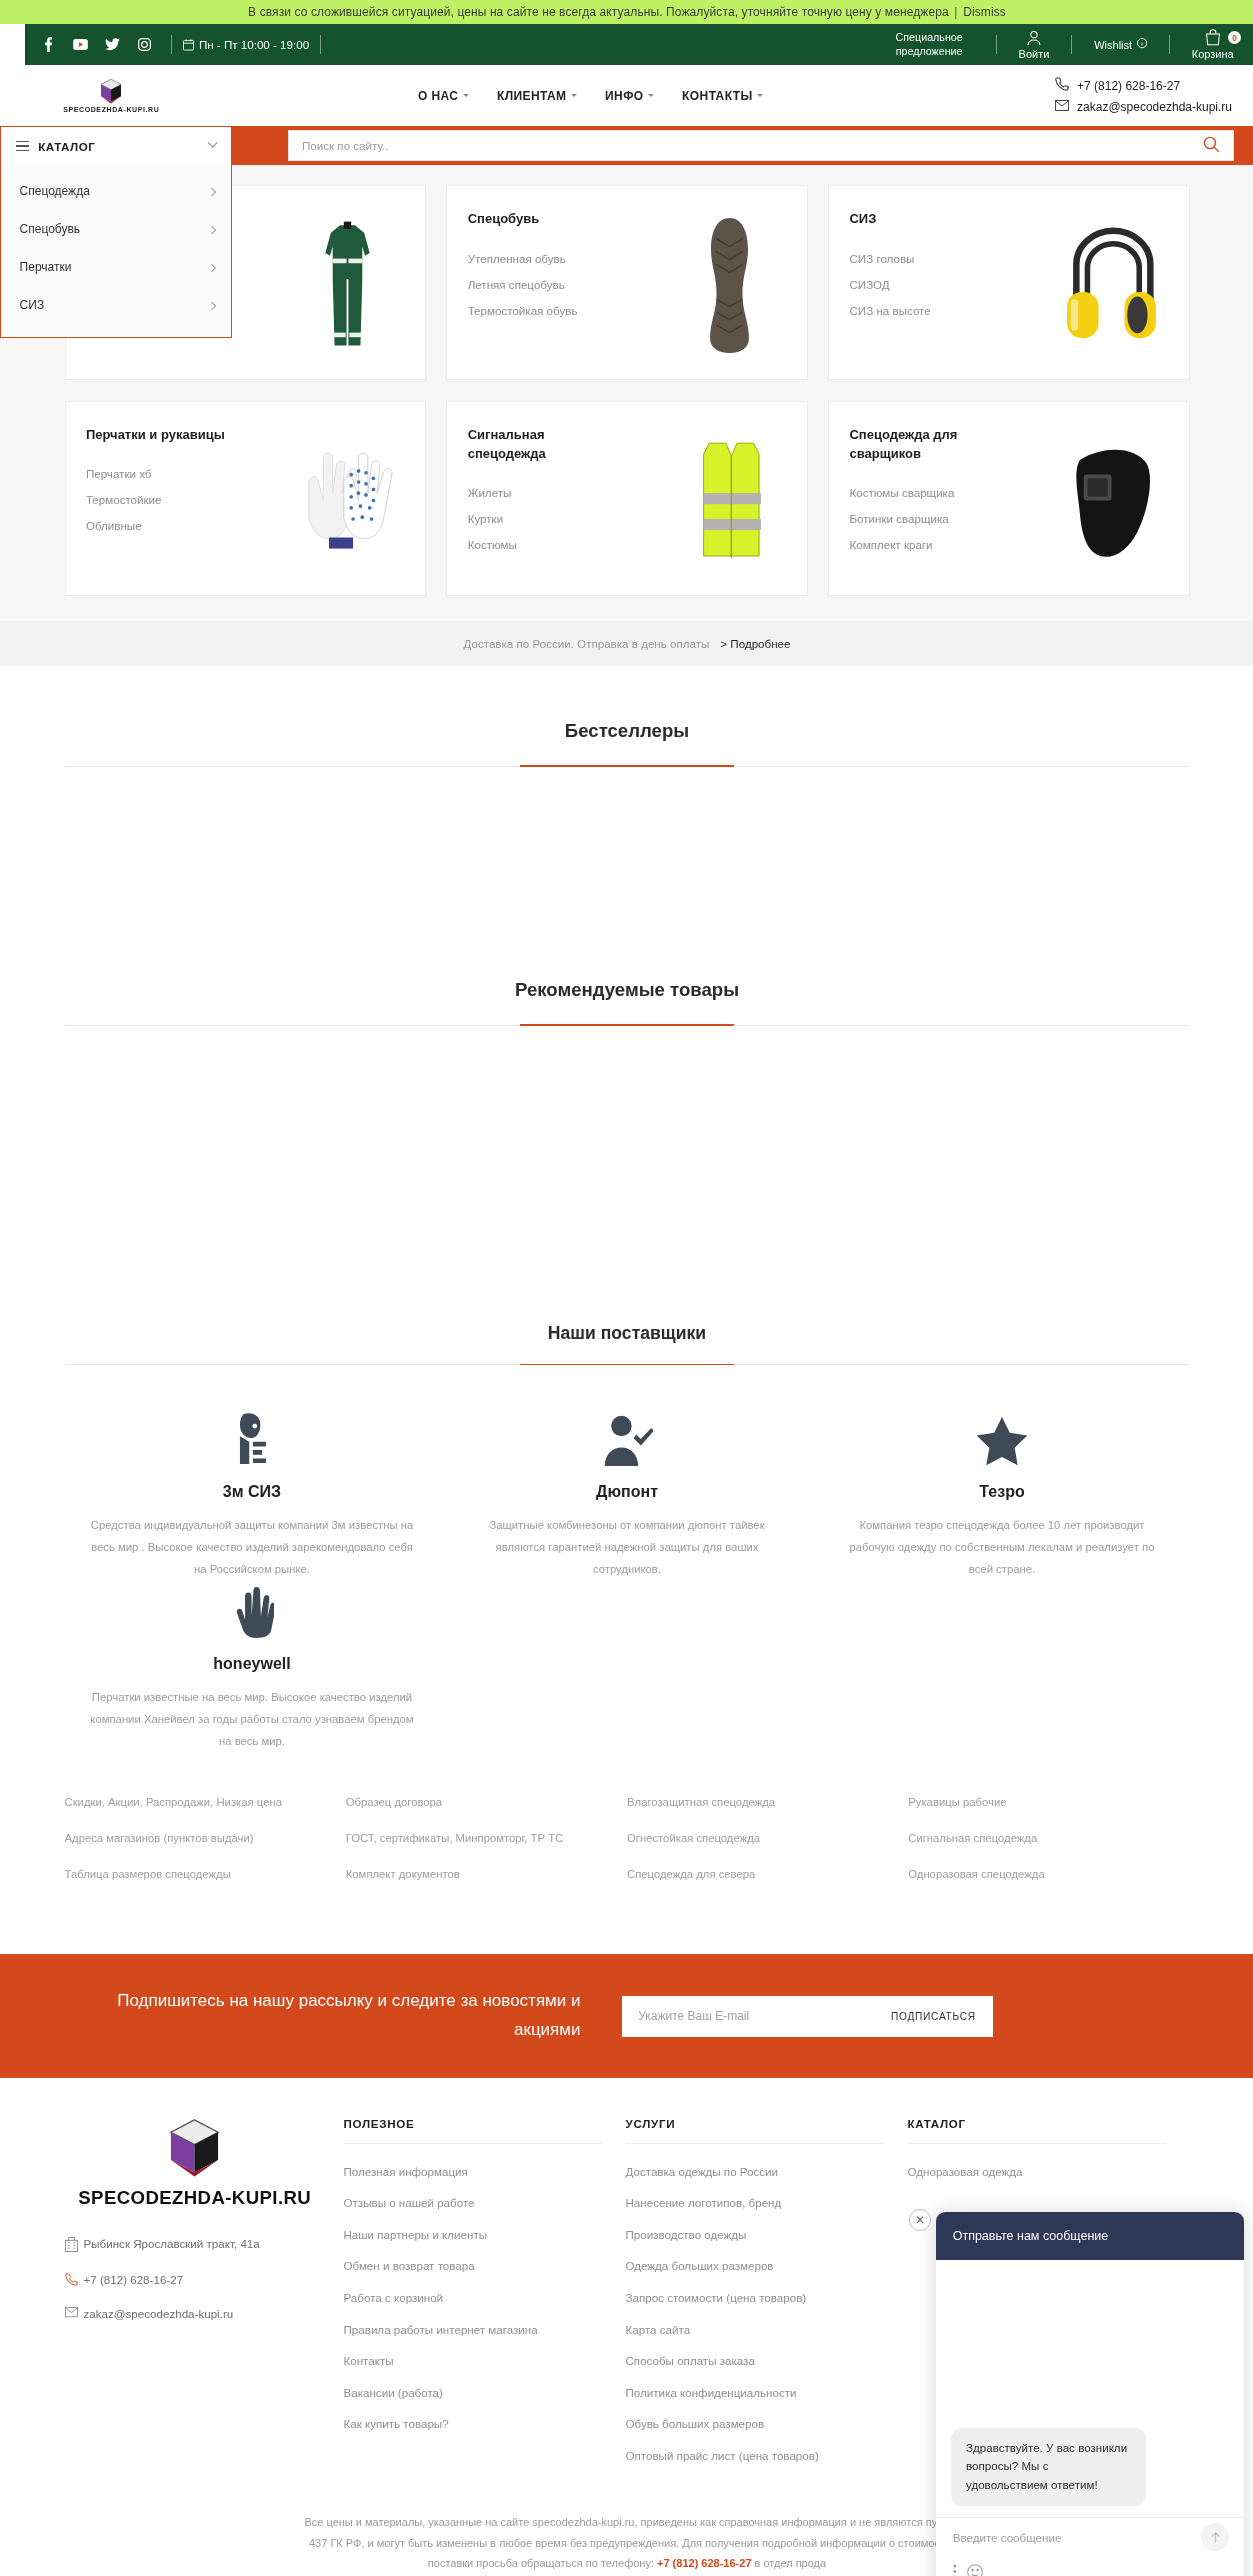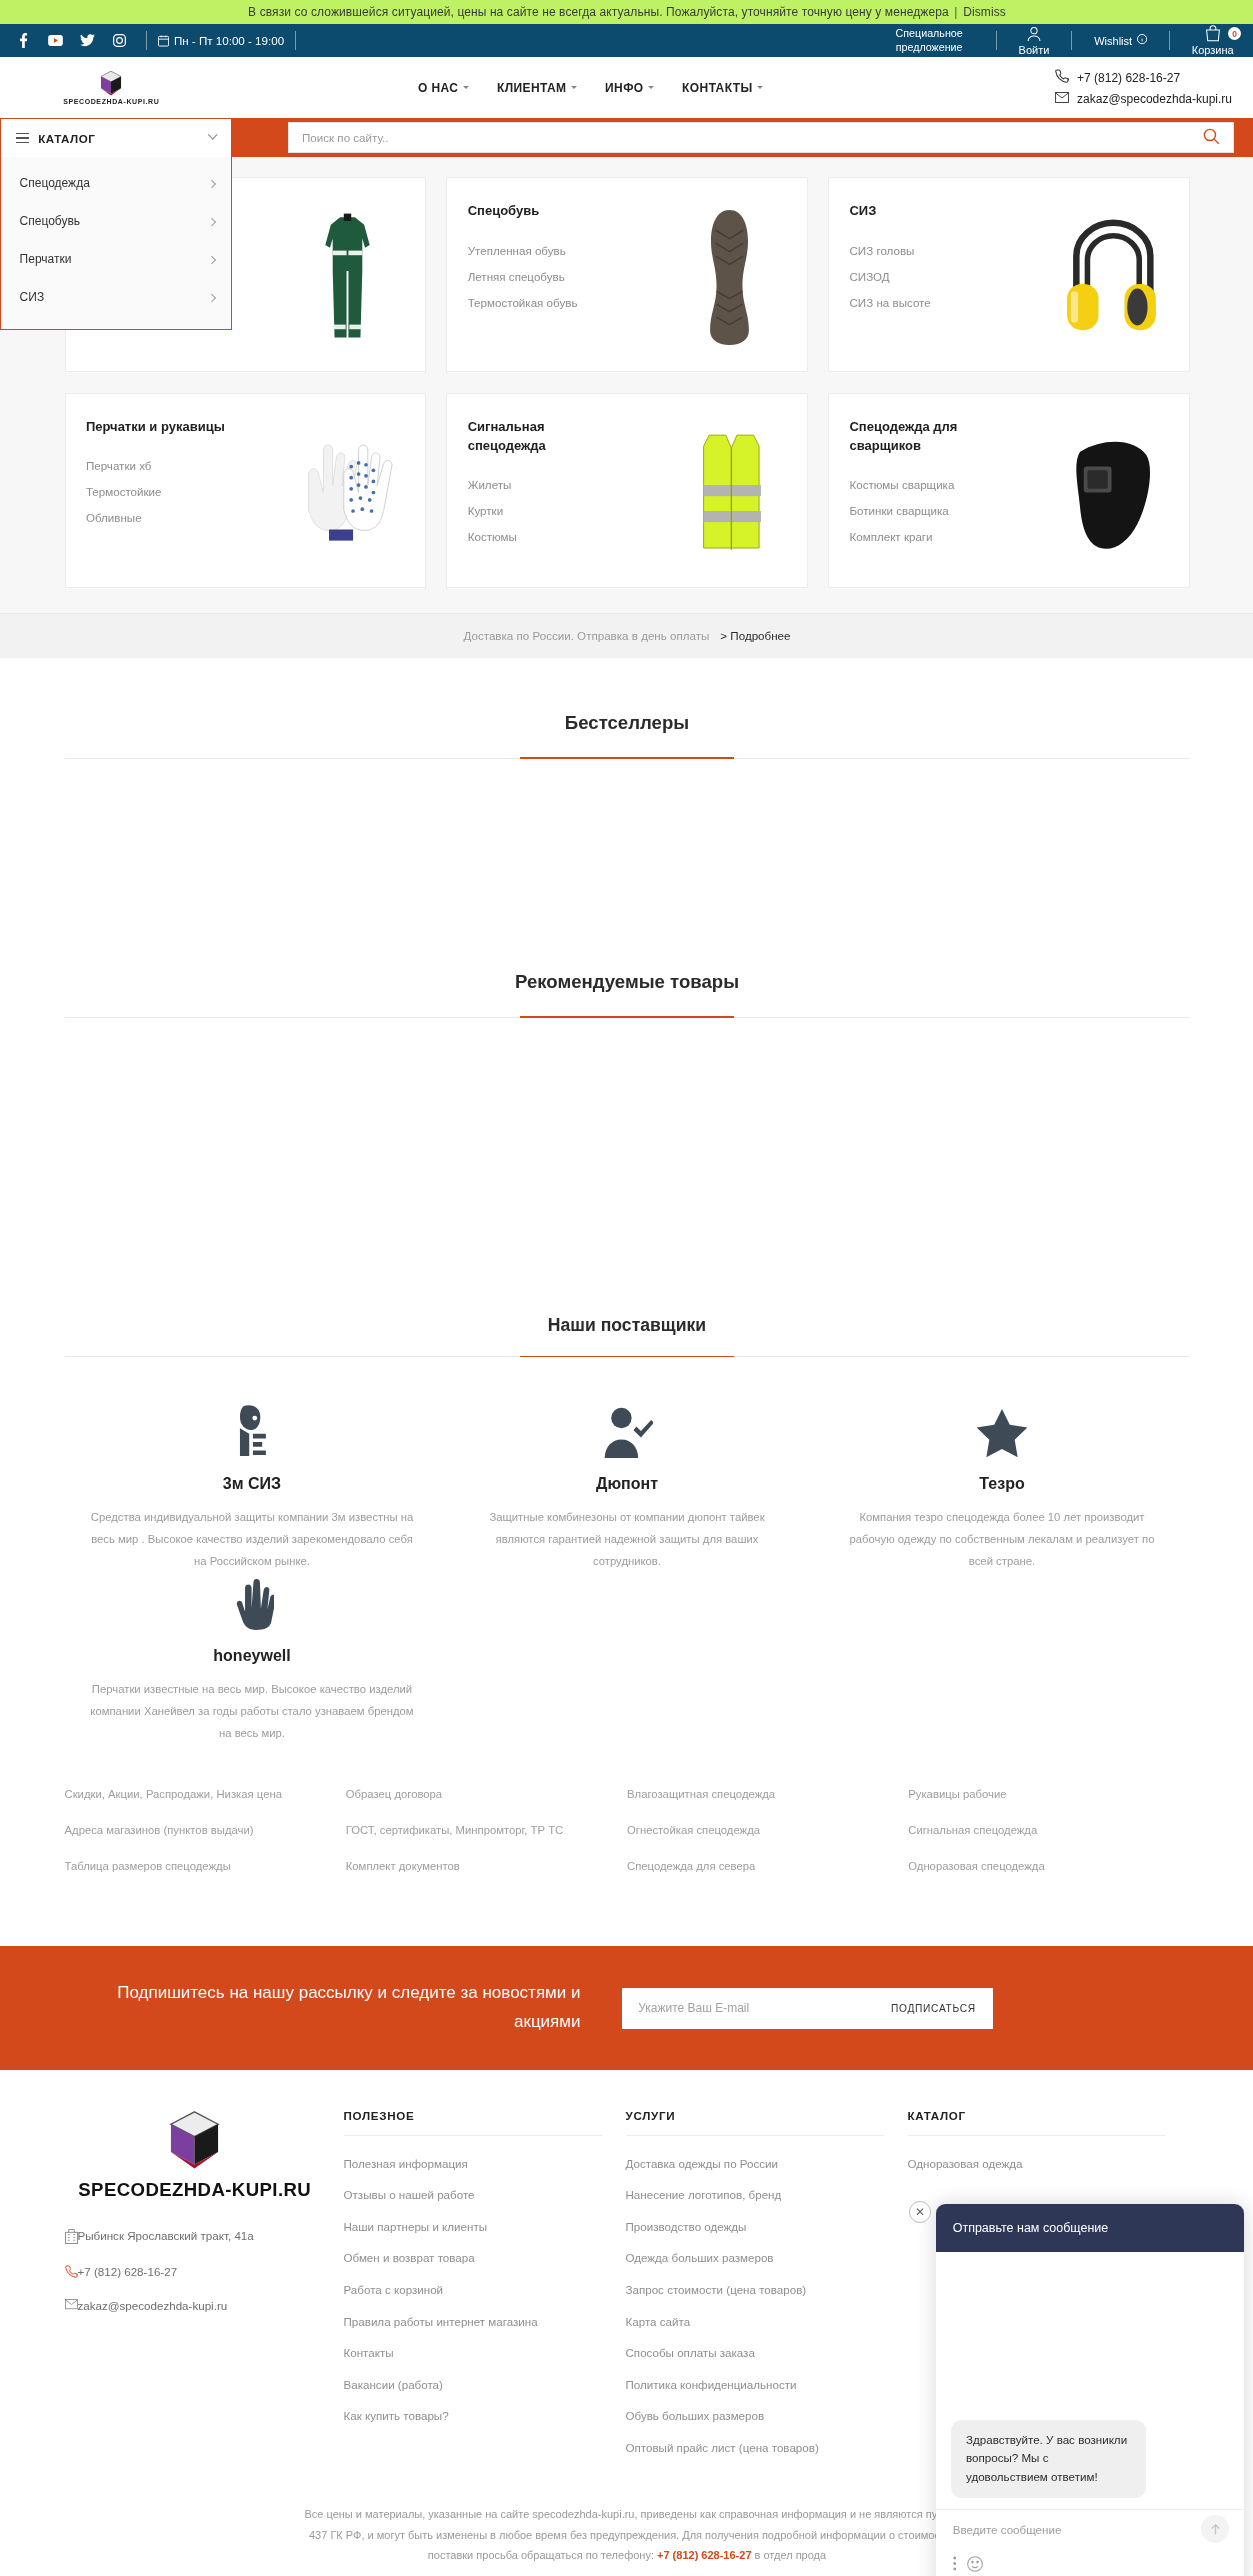--- a/index.html
+++ b/index.html
@@ -20,27 +20,28 @@
     justify-content: center;
     font-size: 12px;
     color: #3a3a3a;
     letter-spacing: 0.1px;
   }
   .notice-bar .dismiss { color: #3a3a3a; text-decoration: none; }
   .notice-sep { margin: 0 5.6px; color: #555; }
 
   
   .util-bar {
-    background: #0c4a6e;
-    height: 33px;
+    background: #14532d;
+    height: 41px;
     display: flex;
     align-items: center;
     color: #fff;
     font-size: 12px;
     position: relative;
+    margin-left: 25px;
   }
   .util-left { display: flex; align-items: center; padding-left: 7.4px; gap: 0; }
   .soc {
     width: 32px; height: 41px;
     display: flex; align-items: center; justify-content: center;
     color: #fff;
   }
   .soc svg { display:block; }
   .vdiv { width: 0.9px; height: 18.6px; background: rgba(255,255,255,.45); margin: 0 11px; }
   .hours { display: flex; align-items: center; gap: 4.6px; font-size: 11.6px; white-space: nowrap; }
@@ -253,21 +254,21 @@
     font-family: "Liberation Sans", sans-serif;
   }
 
   
   .footer { background: #fff; padding: 39px 0 0; }
   .foot-inner { width: 1125px; margin: 0 auto; display: flex; }
   .foot-brand { width: 279px; padding-right: 18.6px; }
   .foot-logo-mark { width: 61px; height: 61px; margin: 0 auto; display:block; }
   .foot-logo-text { font-size: 18.6px; font-weight: bold; letter-spacing: 0.4px; color: #111; text-align: center; margin-top: 9.3px; }
   .foot-contact { margin-top: 28px; display: flex; flex-direction: column; gap: 18.6px; }
-  .fc-row { display: flex; align-items: flex-start; gap: 0; font-size: 11.6px; color: #6e6e6e; }
+  .fc-row { display: flex; align-items: flex-start; gap: 6px; font-size: 11.6px; color: #6e6e6e; }
   .foot-col { flex: 1; padding-right: 24px; }
   .foot-col h5 {
     font-size: 11.6px; font-weight: bold; letter-spacing: 0.7px; color: #222;
     padding-bottom: 13px; border-bottom: 0.9px solid #ececec; margin-bottom: 20.4px;
   }
   .foot-col ul { list-style: none; }
   .foot-col li { font-size: 11.6px; color: #8f8f8f; margin-bottom: 18.6px; }
 
   
   .legal {

